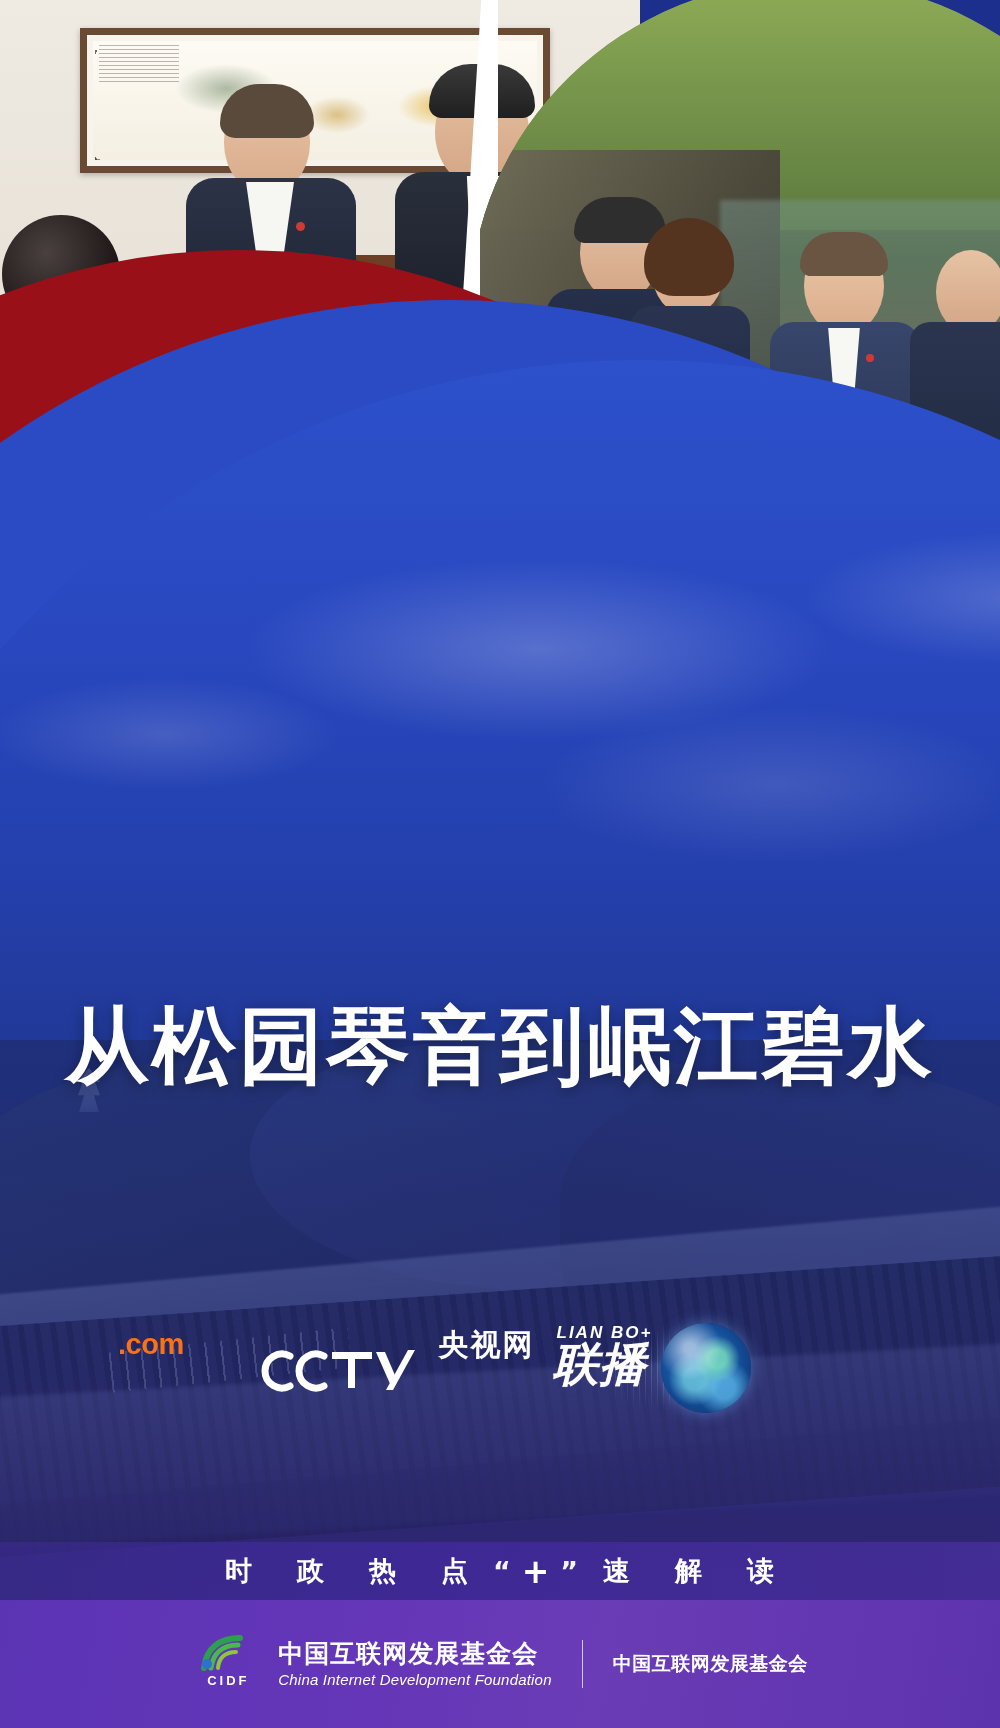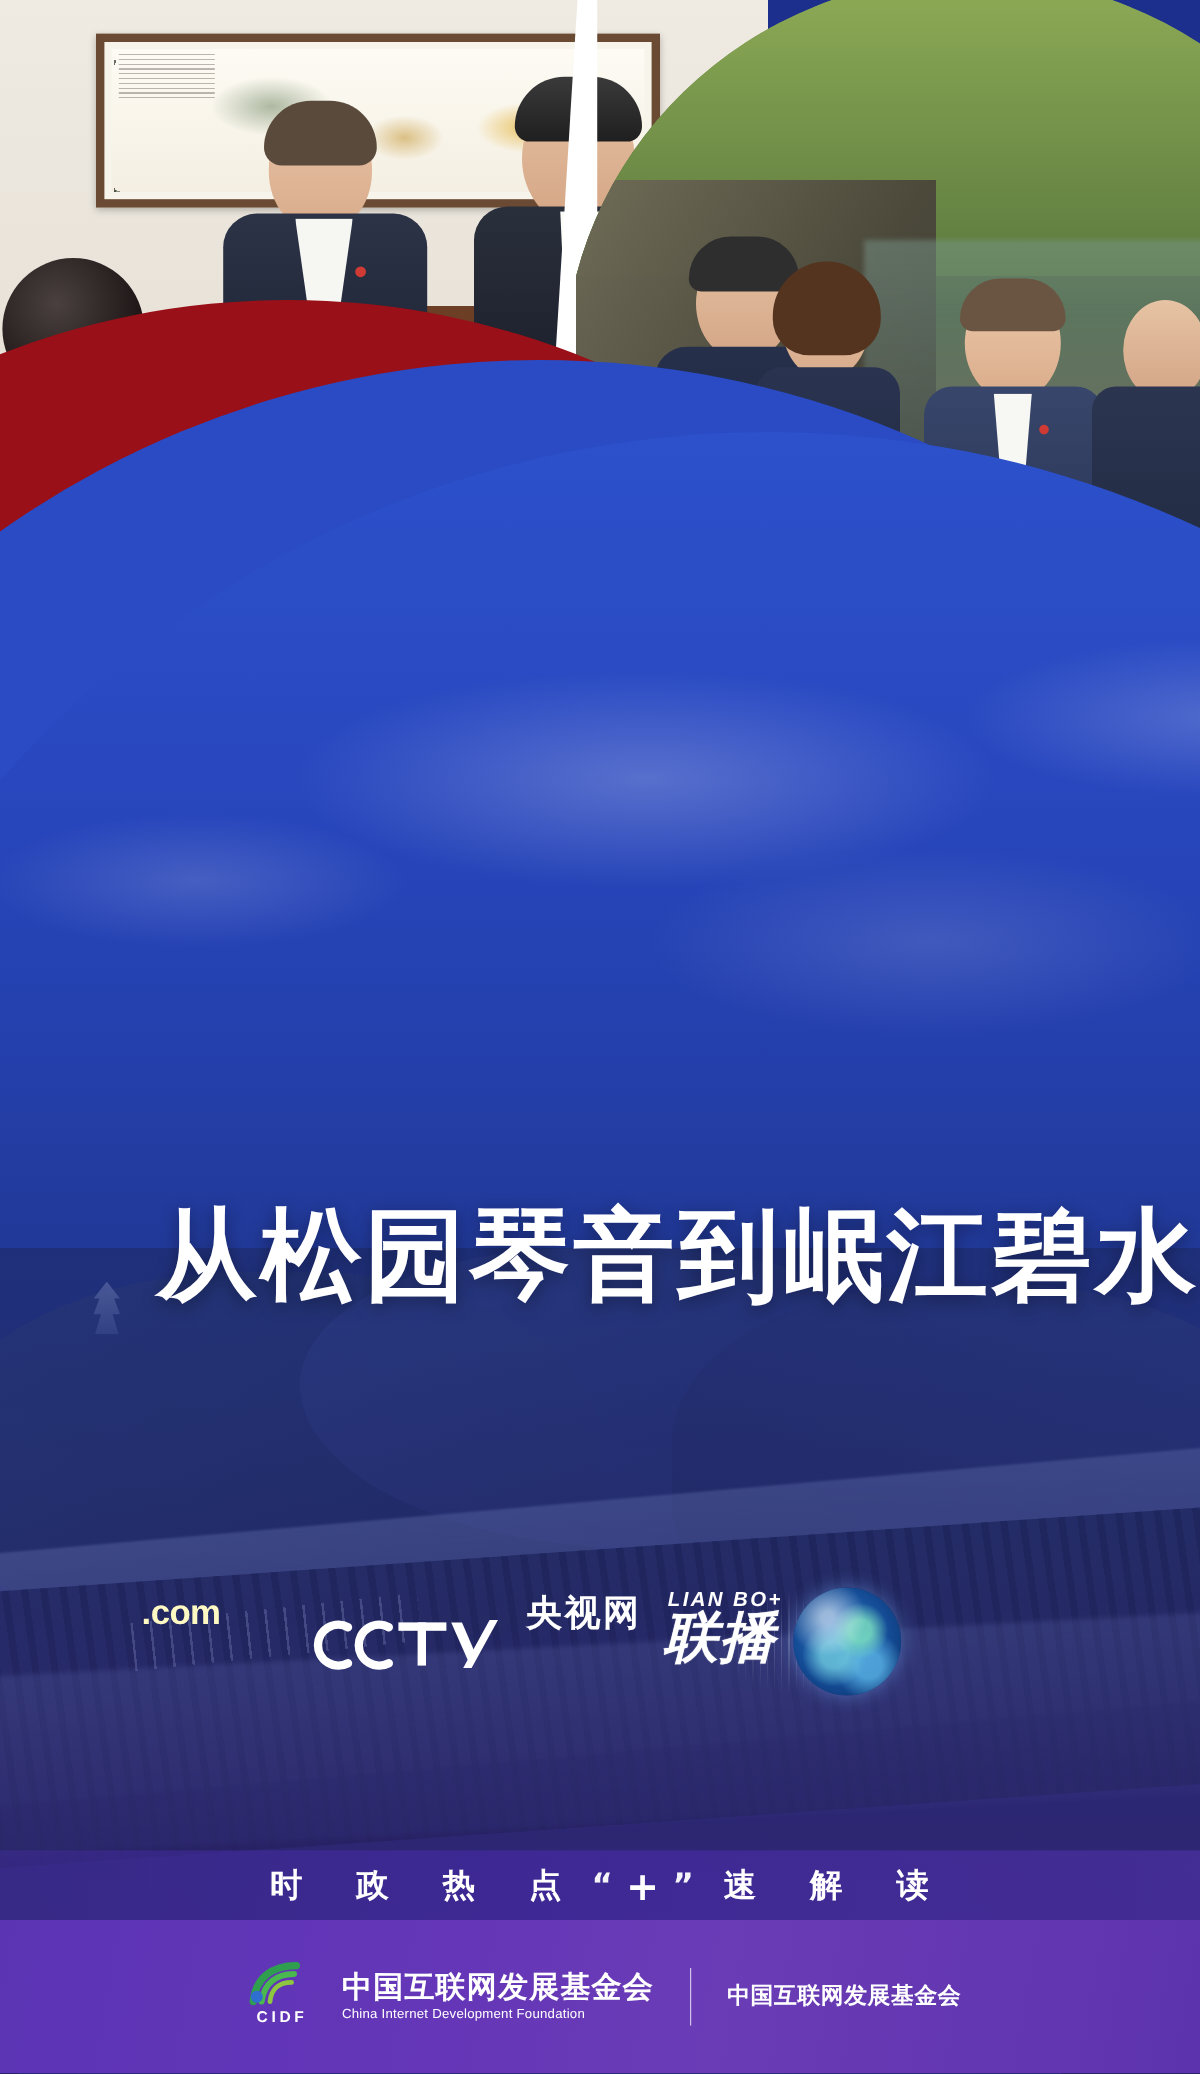--- a/index.html
+++ b/index.html
@@ -317,21 +317,21 @@
   }
   .cctv-logo{display:flex;align-items:flex-end;gap:6px;}
   .cctv-mark{position:relative;width:175px;height:58px;}
   .cctv-mark svg{display:block;}
   .cctv-cn{
     color:#fff;font-size:30px;font-weight:700;letter-spacing:2px;line-height:1;
     margin-bottom:40px;
     font-family:"DejaVu Sans","Liberation Sans",sans-serif;
   }
   .cctv-dotcom{
-    color:#fef9c3;font-size:29px;font-weight:700;line-height:1;letter-spacing:-.5px;
+    color:#f97316;font-size:29px;font-weight:700;line-height:1;letter-spacing:-.5px;
     position:absolute;left:118px;top:30px;
   }
   .lianbo{position:relative;width:190px;height:96px;display:flex;align-items:center;}
   .lianbo-en{
     position:absolute;left:4px;top:6px;
     color:#fff;font-size:17px;font-weight:700;font-style:italic;letter-spacing:2px;
     font-family:"Liberation Sans",sans-serif;
   }
   .lianbo-cn{
     position:absolute;left:0px;top:24px;
@@ -370,40 +370,40 @@
     color:#fff;font-size:27px;font-weight:600;letter-spacing:1px;
     font-family:"DejaVu Sans","Liberation Sans",sans-serif;
     margin:0 22px;
   }
   .slogan .q{font-size:27px;opacity:.95;margin:0 2px;}
   .slogan .plus{font-size:33px;font-weight:700;margin:0 8px;}
 
   
   .title{
     position:absolute;left:0;top:1004px;width:1000px;z-index:8;
-    text-align:right;
+    text-align:center;
     color:#ffffff;
     font-family:"DejaVu Sans","Liberation Sans",sans-serif;
     font-size:84px;font-weight:700;letter-spacing:3px;line-height:1;
     text-shadow:0 3px 14px rgba(0,0,0,.35);
   }
 
   
   .footer{
     position:absolute;left:0;top:1600px;width:1000px;height:128px;z-index:10;
     background:linear-gradient(100deg,#5b34b4 0%,#6436b8 35%,#6a3cb6 60%,#5d33ad 100%);
     display:flex;align-items:center;justify-content:center;
   }
   .footer-inner{display:flex;align-items:center;gap:14px;}
   .cidf-mark{position:relative;width:72px;height:58px;text-align:center;}
   .cidf-mark svg{display:block;margin:0 auto;}
   .cidf-abbr{color:#fff;font-size:13px;letter-spacing:3px;font-weight:600;margin-top:2px;}
   .cidf-names{line-height:1.15;}
   .cidf-cn{color:#fff;font-size:25px;font-weight:700;letter-spacing:1px;font-family:"DejaVu Sans","Liberation Sans",sans-serif;}
-  .cidf-en{color:#fff;font-size:11px;letter-spacing:.2px;margin-top:2px;}
+  .cidf-en{color:#fff;font-size:15px;letter-spacing:.2px;margin-top:2px;font-style:italic;}
   .vline{width:1px;height:48px;background:rgba(255,255,255,.7);margin:0 16px;}
   .fund-lines{line-height:1.45;}
   .fund-lines div{color:#fff;font-size:19px;font-weight:600;letter-spacing:.5px;font-family:"DejaVu Sans","Liberation Sans",sans-serif;}
 </style>
 </head>
 <body>
 
 <div class="poster" style="--red:#9a1018;--blue:#2a4bc4;">
 
   <div class="photo-zone">

